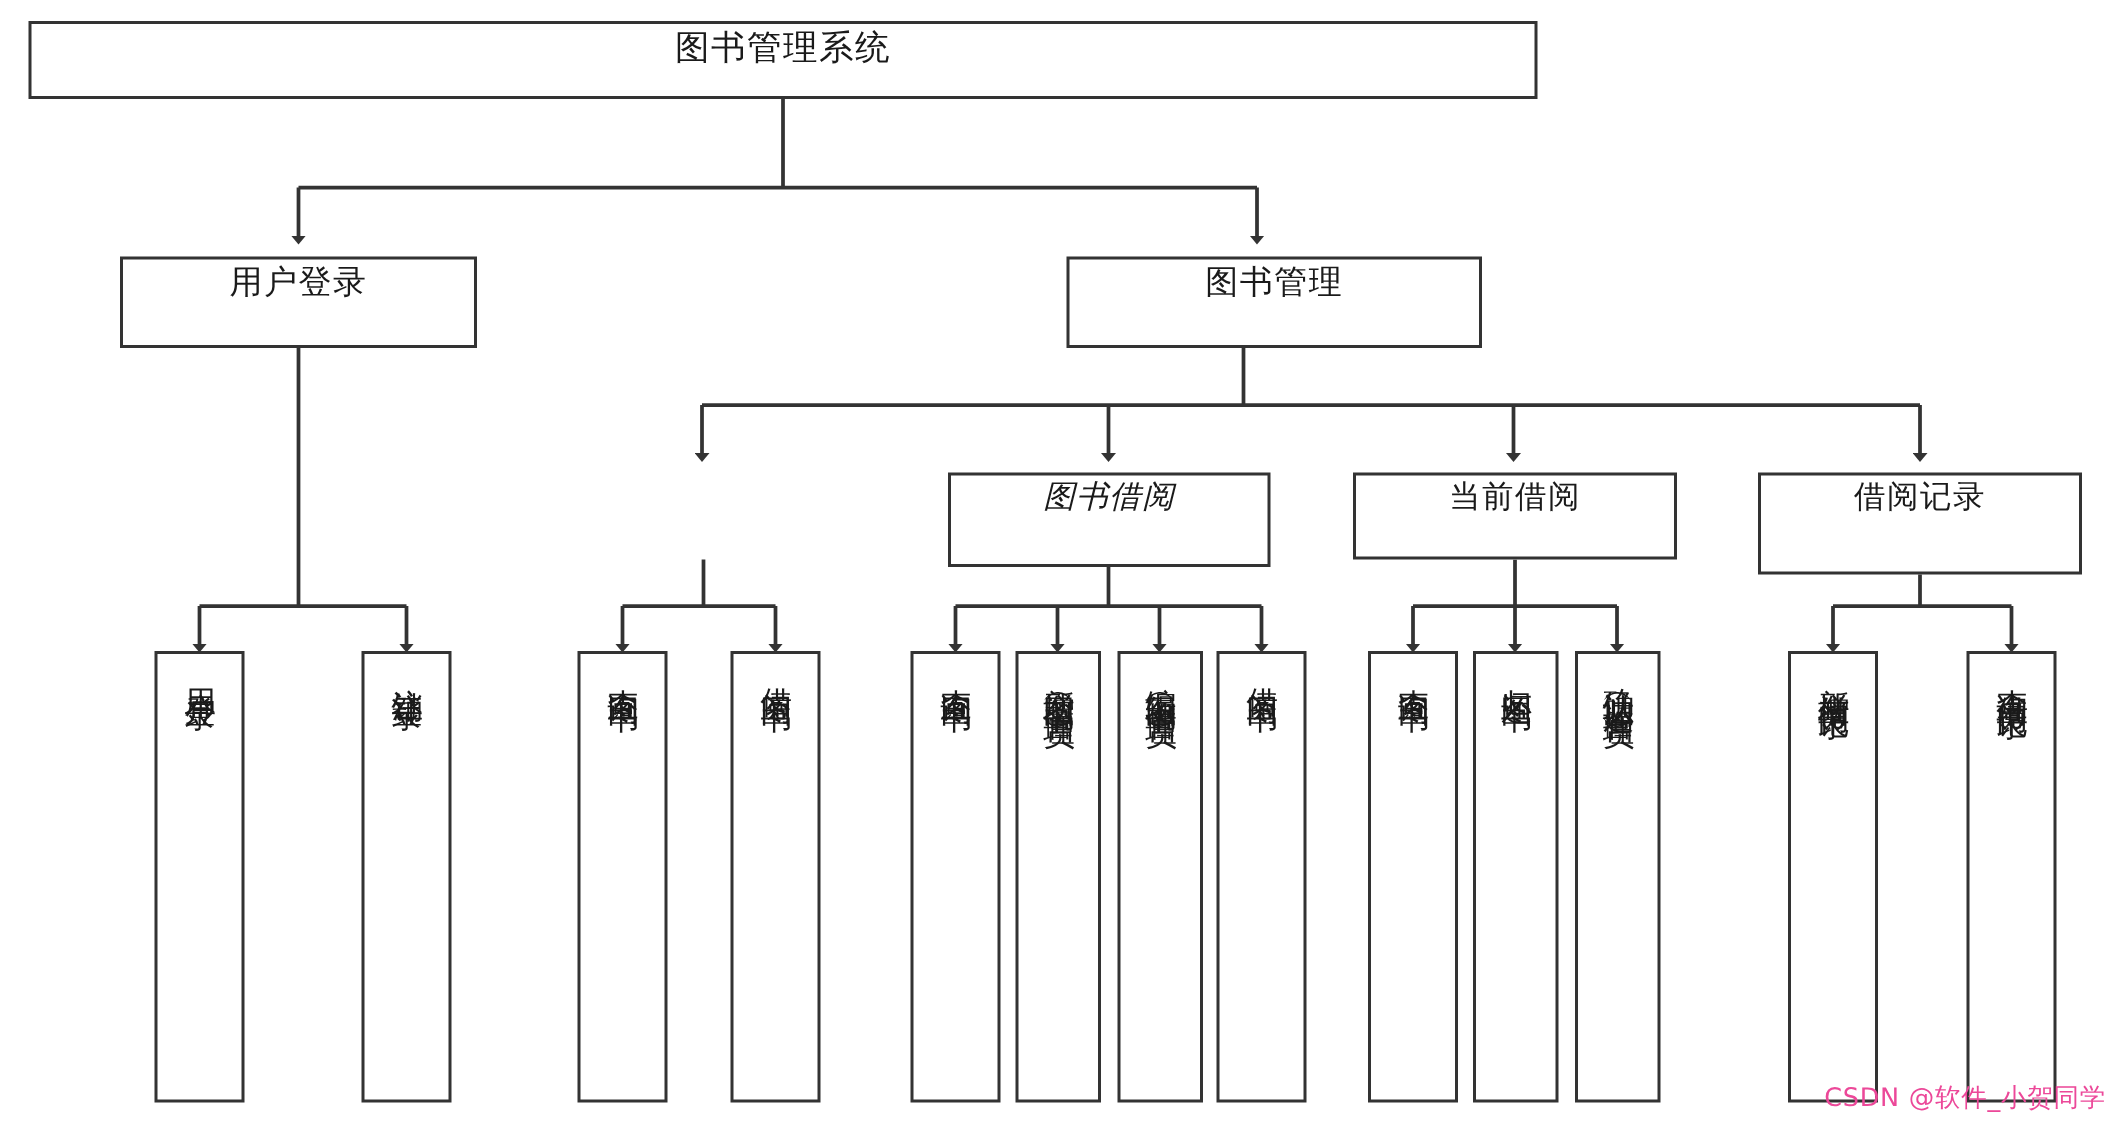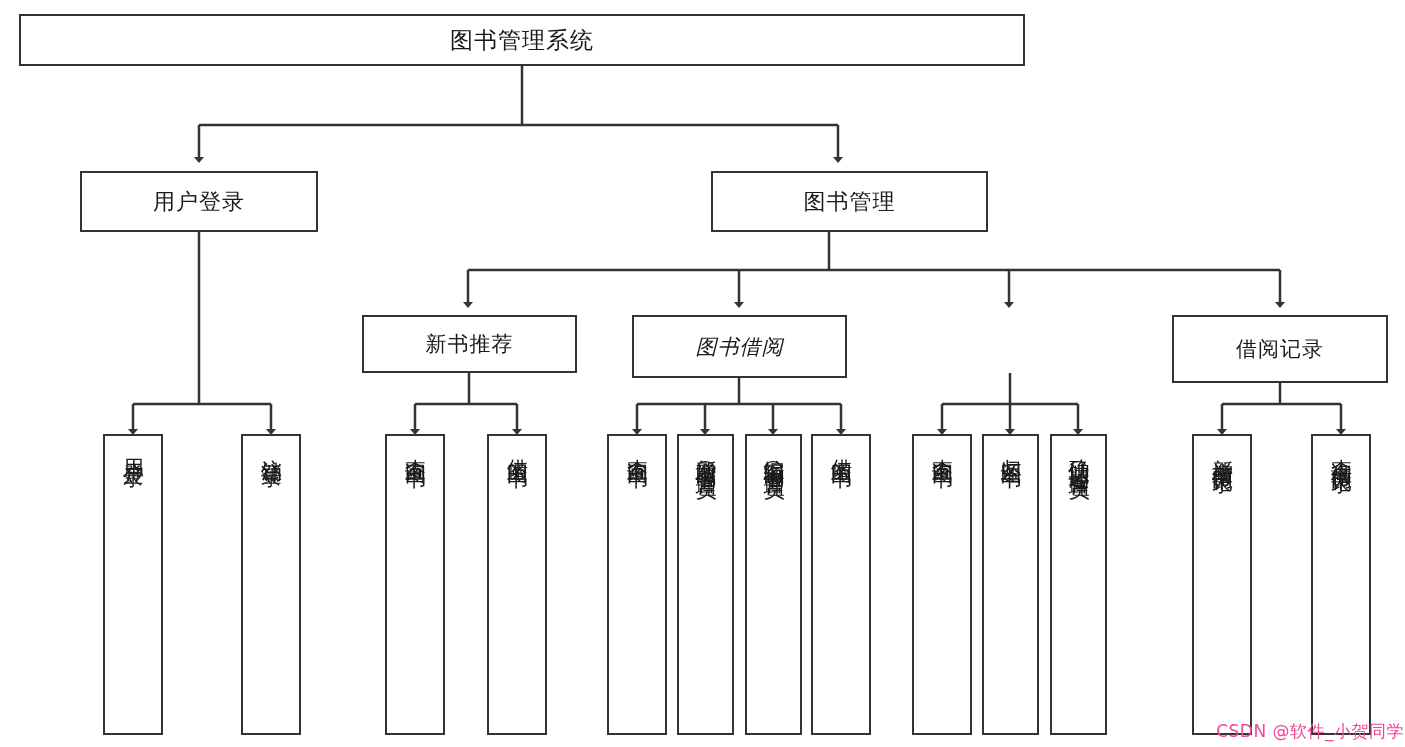--- a/index.html
+++ b/index.html
@@ -25,21 +25,21 @@
     width: 1405px;
     height: 747px;
     pointer-events: none;
   }
   .node {
     position: absolute;
     box-sizing: border-box;
     background: #ffffff;
     border: 2.5px solid #333333;
     display: flex;
-    align-items: center;
+    align-items: flex-start;
     justify-content: center;
     color: #1a1a1a;
   }
   .node.level0 { font-size: 23px; }
   .node.level1 { font-size: 22px; }
   .node.level2 { font-size: 21px; }
   .node.leaf {
     font-size: 21px;
     align-items: flex-start;
     justify-content: center;
@@ -126,25 +126,25 @@
     <span class="htext">图书管理系统</span>
   </div>
 
   <div class="node level1" style="left:80px; top:171px; width:238px; height:61px;">
     <span class="htext">用户登录</span>
   </div>
   <div class="node level1" style="left:711px; top:171px; width:277px; height:61px;">
     <span class="htext">图书管理</span>
   </div>
 
-  <div class="node level2" style="left:362px; top:315px; width:215px; height:58px;">
-    <span class="htext">新书推荐</span>
-  </div>
   <div class="node level2" style="left:632px; top:315px; width:215px; height:63px;font-style:italic;">
     <span class="htext">图书借阅</span>
+  </div>
+  <div class="node level2" style="left:902px; top:315px; width:216px; height:58px;">
+    <span class="htext">当前借阅</span>
   </div>
   <div class="node level2" style="left:1172px; top:315px; width:216px; height:68px;">
     <span class="htext">借阅记录</span>
   </div>
 
   <div class="node leaf" style="left:103px; top:434px; width:60px; height:301px;">
     <span class="vtext">用户登录</span>
   </div>
   <div class="node leaf" style="left:241px; top:434px; width:60px; height:301px;">
     <span class="vtext">注销登录</span>

